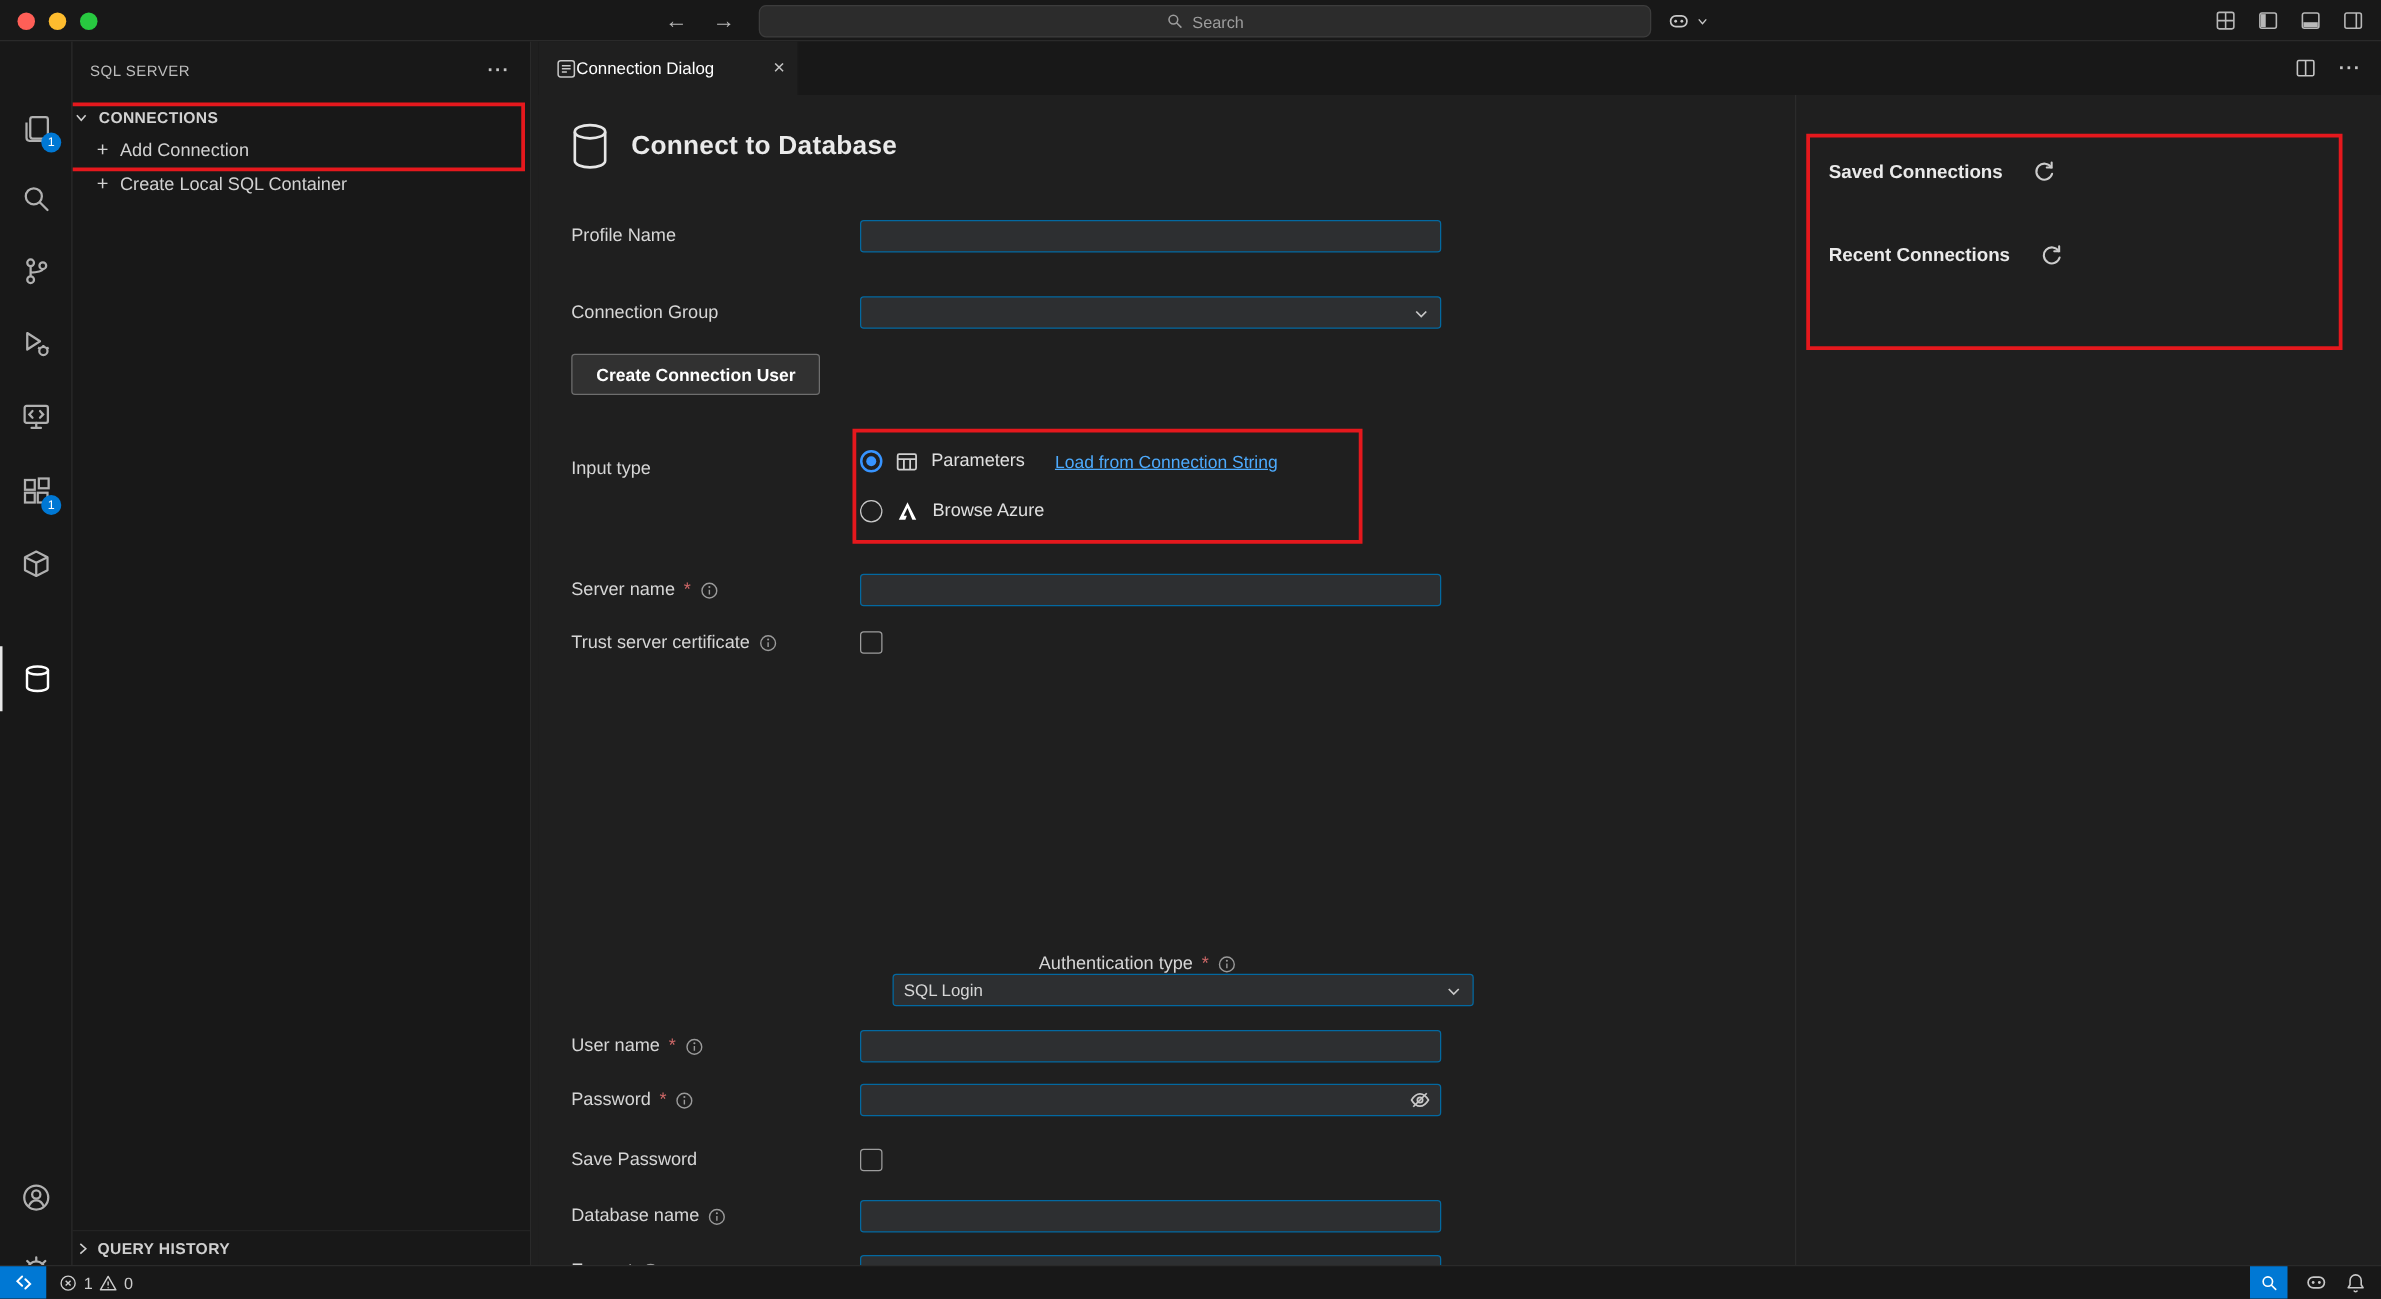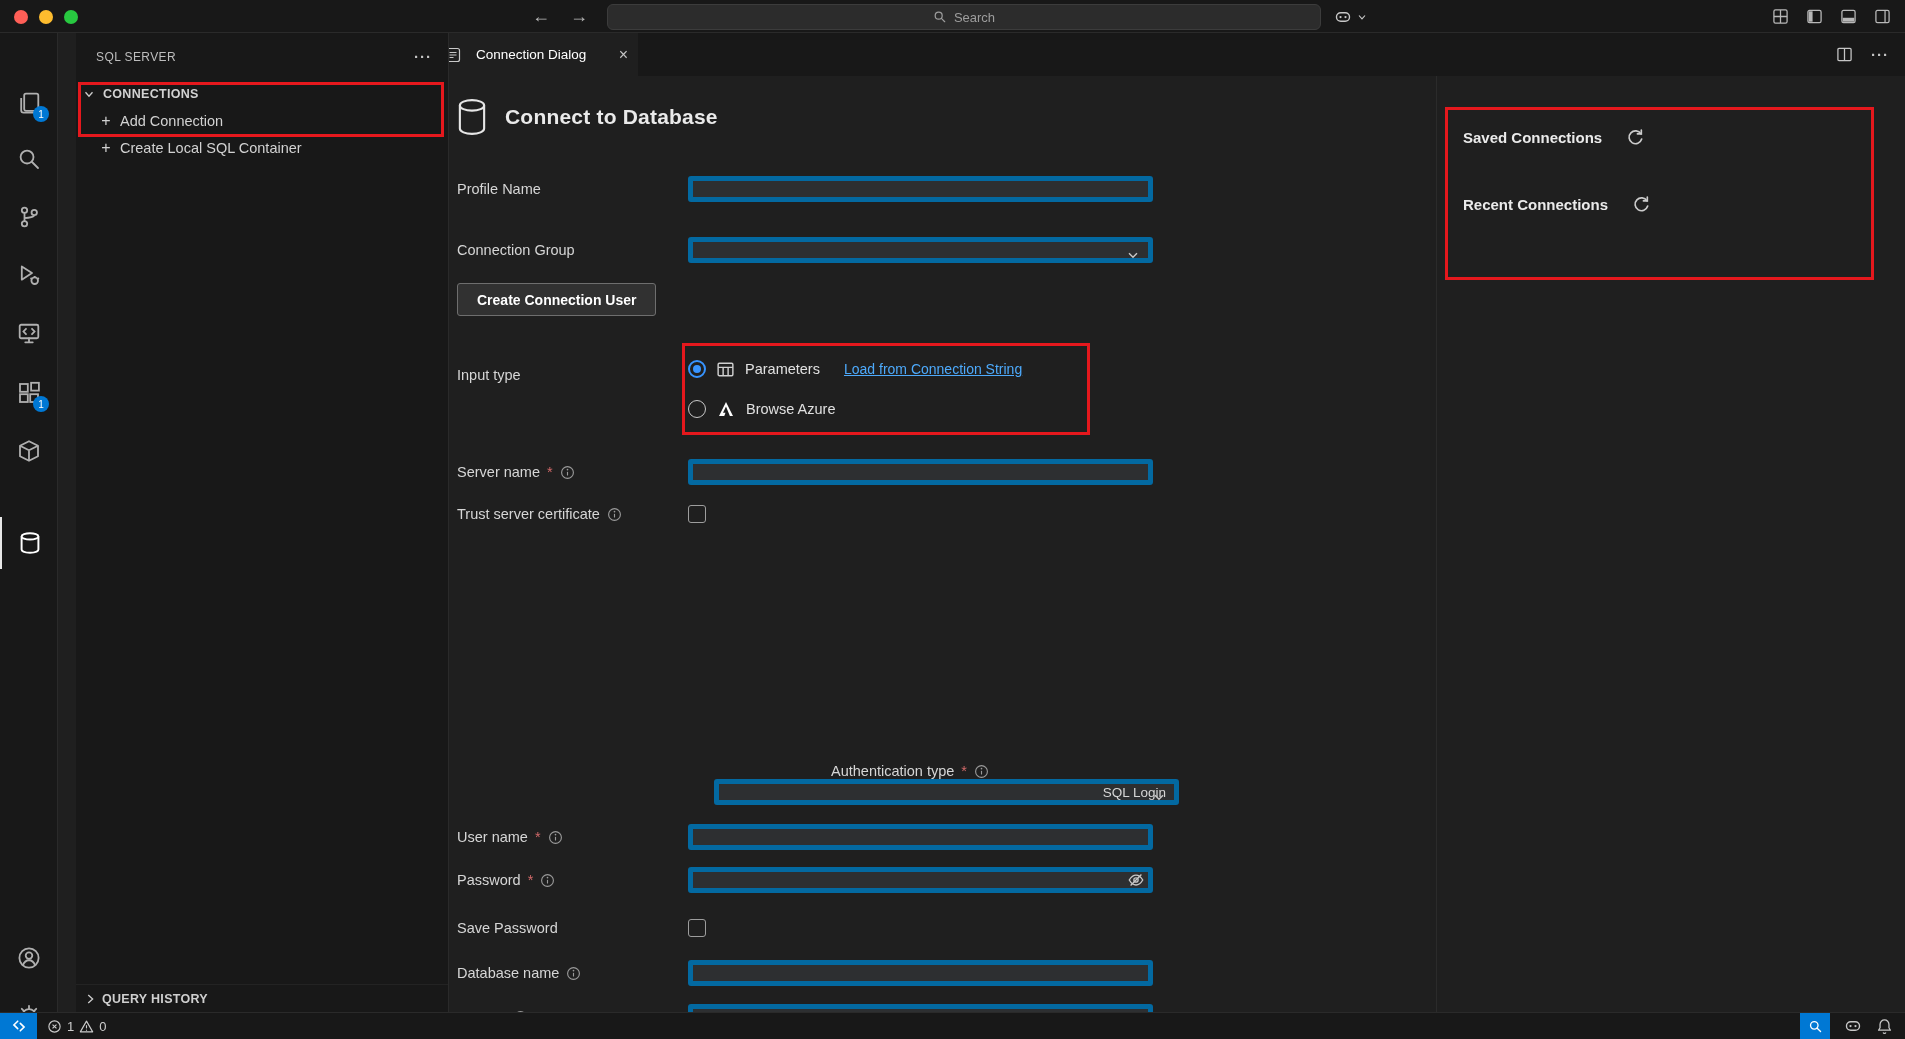--- a/index.html
+++ b/index.html
@@ -23,52 +23,52 @@
   .tb-right { position:absolute; right:14px; top:0; height:33px; display:flex; align-items:center; gap:17px; }
 
   
   .activitybar { position:absolute; left:0; top:33px; width:58px; bottom:27px; background:#181818; border-right:1px solid #2a2a2a; z-index:10; }
   .ab-item { position:absolute; left:0; width:58px; height:52px; display:flex; align-items:center; justify-content:center; cursor:pointer; }
   .ab-item.active { border-left:2px solid #e7e7e7; }
   .badge { position:absolute; right:9px; bottom:7px; min-width:16px; height:16px; border-radius:8px; background:#0078d4; color:#fff;
     font-size:10px; display:flex; align-items:center; justify-content:center; padding:0 3px; }
 
   
-  .sidebar { position:absolute; left:76px; top:33px; width:373px; bottom:27px; background:#181818; border-right:1px solid #2a2a2a; z-index:5; }
+  .sidebar { position:absolute; left:52px; top:33px; width:373px; bottom:27px; background:#181818; border-right:1px solid #2a2a2a; z-index:5; }
   .sidebar-header { height:47px; display:flex; align-items:center; padding:0 16px 0 20px; }
   .sidebar-title { flex:1; font-size:12px; letter-spacing:.4px; color:#bdbdbd; }
   .more-dots { color:#c5c5c5; font-size:15px; font-weight:700; letter-spacing:1px; cursor:pointer; }
   .tree { position:relative; }
   .tree-row { height:27px; display:flex; align-items:center; gap:7px; color:#d2d2d2; cursor:pointer; }
   .tree-row.section { padding-left:6px; font-weight:700; font-size:12.5px; letter-spacing:.3px; }
   .tree-row.item { padding-left:23px; font-size:14.5px; }
   .plus-glyph { font-size:16px; color:#d2d2d2; width:14px; text-align:center; }
   .annotation { border:3px solid #e5181d; position:absolute; pointer-events:none; z-index:30; }
   .annotation-connections { left:2px; top:2px; width:366px; height:55px; }
   .sidebar-bottom { position:absolute; left:0; right:0; bottom:0; height:28px; display:flex; align-items:center; gap:5px; padding-left:7px;
     font-weight:700; font-size:12.5px; letter-spacing:.3px; color:#cfcfcf; border-top:1px solid #232323; cursor:pointer; }
 
   
   .tabbar { position:absolute; left:431px; right:0; top:33px; height:43px; background:#181818; z-index:4; }
   .tab { position:absolute; left:0; top:0; width:208px; height:43px; background:#1f1f1f; border-right:1px solid #181818;
-    display:flex; align-items:center; gap:15px; padding:0 10px 0 14px; color:#ffffff; font-size:13.5px; cursor:pointer; }
+    display:flex; align-items:center; gap:0; padding:0 10px 0 14px; color:#ffffff; font-size:13.5px; cursor:pointer; }
   .tab-close { margin-left:auto; color:#c5c5c5; font-size:16px; line-height:1; cursor:pointer; }
   .editor-actions { position:absolute; right:16px; top:0; height:43px; display:flex; align-items:center; gap:18px; color:#c5c5c5; }
 
   
   .editor { position:absolute; left:431px; top:76px; right:0; bottom:27px; background:#1f1f1f; }
   .form-area { position:absolute; left:0; top:0; width:1005px; height:100%; }
   .heading { display:flex; align-items:center; gap:18px; padding:22px 0 0 26px; }
   .heading h1 { font-size:21px; font-weight:600; color:#eaeaea; letter-spacing:.2px; }
   .form { margin-top:40px; padding-left:26px; }
   .row { display:flex; align-items:center; }
   .lbl { width:231px; display:flex; align-items:flex-end; gap:7px; font-size:14.5px; color:#d6d6d6; flex:0 0 231px; }
   .req { color:#d16969; }
-  .txt, .select { width:465px; height:26px; background:#2d2f31; border:5px solid #0369a1; border-radius:3px; color:#d6d6d6;
-    font-family:inherit; font-size:13.5px; padding:0 8px; outline:none;justify-content:flex-end; }
+  .txt, .select { width:465px; height:26px; background:#2d2f31; border:1px solid #0369a1; border-radius:3px; color:#d6d6d6;
+    font-family:inherit; font-size:13.5px; padding:0 8px; outline:none; }
   .select { display:flex; align-items:center; position:relative; cursor:pointer; }
   .select .chev { position:absolute; right:7px; top:5px; }
   .pw-wrap { position:relative; width:465px; }
   .pw-wrap .eye { position:absolute; right:8px; top:4px; cursor:pointer; }
   .checkbox { width:18px; height:18px; border:1px solid #9d9d9d; border-radius:3px; background:transparent; cursor:pointer; }
   .btn-secondary { height:33px; padding:0 19px; background:#313131; border:1px solid #6e6e6e; border-radius:3px;
     color:#ffffff; font-weight:700; font-size:14px; font-family:inherit; cursor:pointer; }
   .btn-disabled { height:33px; width:186px; background:#3e4247; border:none; border-radius:3px; color:#8d9196;
     font-weight:600; font-size:14px; font-family:inherit; }
   .r-profile { margin-bottom:35px; } .r-group { margin-bottom:20px; }

